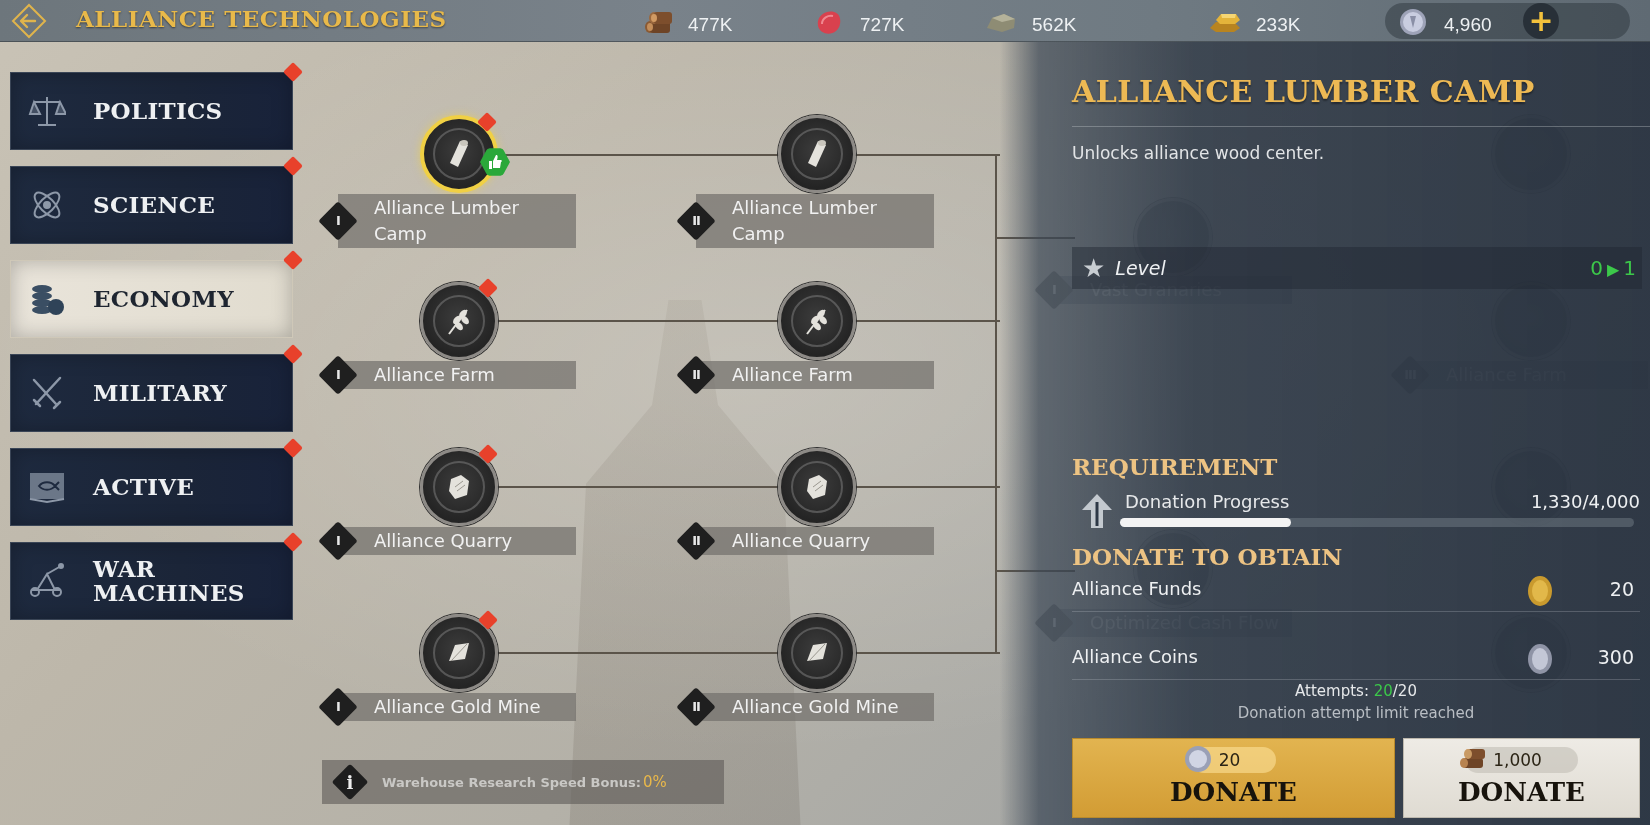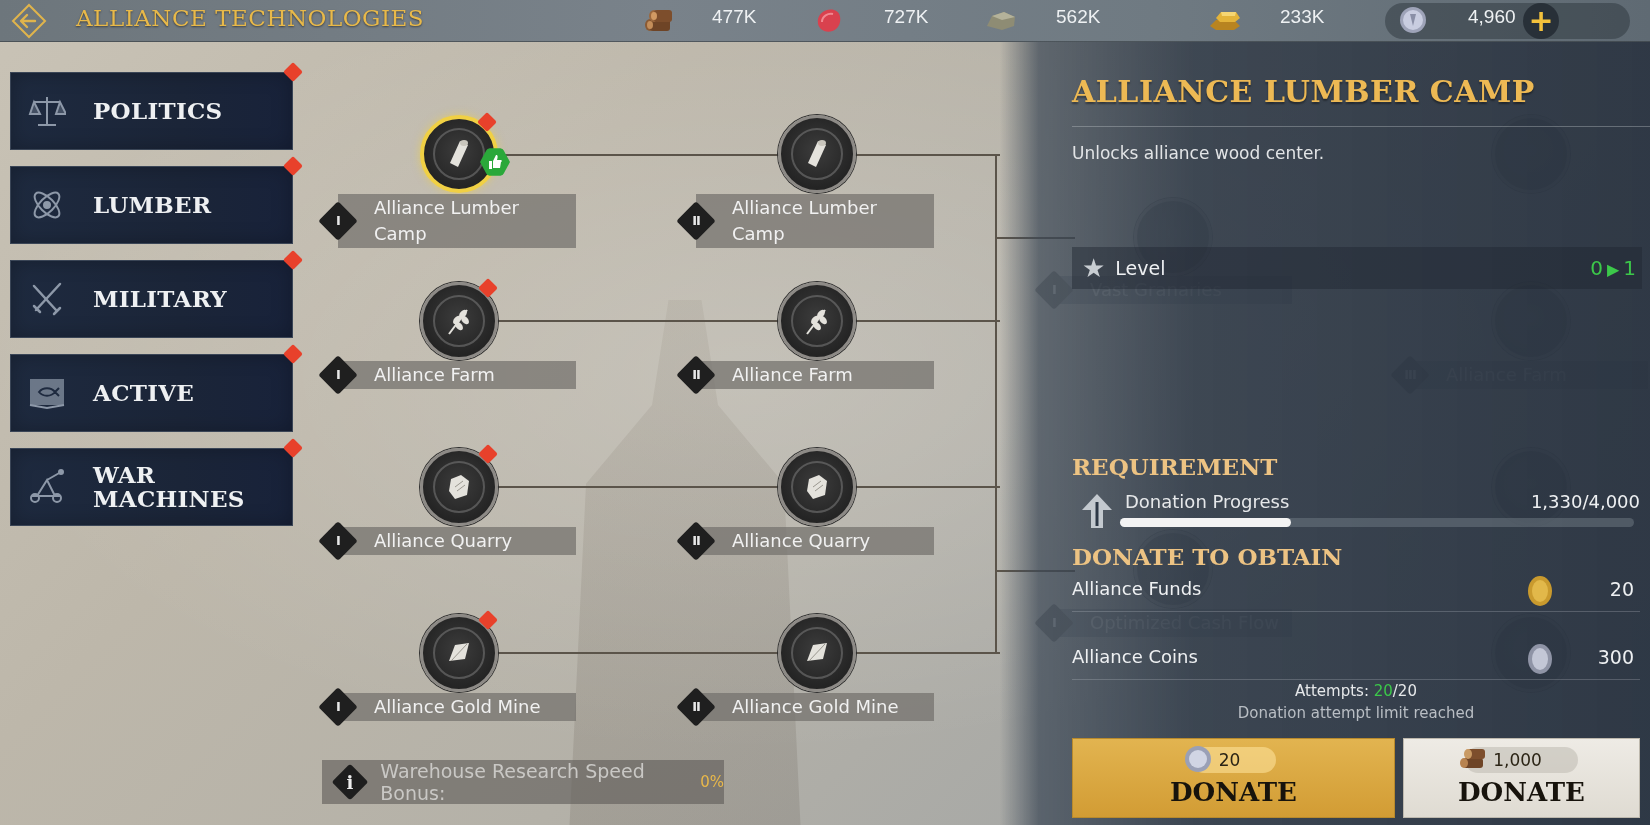--- a/index.html
+++ b/index.html
@@ -24,26 +24,26 @@
     background: linear-gradient(90deg, #6d767c 0%, #79828a 40%, #6f7a82 70%, #5f6a73 100%);
     border-bottom: 1px solid rgba(40,45,50,0.5);
   }
   .back-btn {
     position: absolute; left: 10px; top: 2px; width: 38px; height: 38px;
     display: flex; align-items: center; justify-content: center; cursor: pointer;
   }
   .back-btn svg { width: 36px; height: 36px; }
   .app-title {
     position: absolute; left: 76px; top: 5px;
-    font-family: "DejaVu Serif", serif; font-size: 23px; font-weight: normal;
+    font-family: "DejaVu Serif", serif; font-size: 23px; font-weight: bold;
     color: #e8b94a; letter-spacing: 0.5px;
     text-shadow: 0 1px 2px rgba(0,0,0,0.5);
   }
   .res {
-    position: absolute; top: 6px; height: 30px; display: flex; align-items: flex-start; gap: 24px;
+    position: absolute; top: 6px; height: 30px; display: flex; align-items: flex-end;
   }
   .res .ico { width: 34px; height: 28px; margin-right: 14px; }
   .res .val {
     font-family: "Liberation Sans", sans-serif; font-size: 19px; color: #eef1f3;
   }
   .premium-pill {
     position: absolute; left: 1385px; top: 3px; width: 245px; height: 36px;
     border-radius: 18px; background: rgba(40,48,56,0.45);
   }
   .plus-btn {
@@ -129,21 +129,21 @@
   }
   .warehouse .info .d {
     position: absolute; left: 3px; top: 3px; width: 26px; height: 26px;
     background: #1e1e1e; transform: rotate(45deg); border-radius: 3px;
   }
   .warehouse .info span {
     position: absolute; left: 0; top: 0; width: 32px; height: 32px;
     display: flex; align-items: center; justify-content: center;
     color: #eee; font-weight: bold; font-size: 18px; font-family: "DejaVu Serif", serif;
   }
-  .warehouse .wtext { font-size: 19px; color: #c9c8c5; }
+  .warehouse .wtext { font-size: 13px; color: #c9c8c5; font-weight: bold; }
   .warehouse .wval { font-size: 15px; color: #e9b84a; margin-left: 2px; }
 
   
   .ghost { opacity: 0.35; }
 
   
   .panel {
     position: absolute; left: 1000px; top: 42px; width: 650px; height: 783px;
     background: linear-gradient(90deg, rgba(80,92,104,0.0) 0%, rgba(60,72,86,0.72) 6%, rgba(45,56,70,0.88) 30%, rgba(38,48,62,0.93) 100%);
   }
@@ -152,21 +152,21 @@
     font-family: "DejaVu Serif", serif; font-weight: bold; color: #edb954;
     font-size: 30px; letter-spacing: 0.5px; text-shadow: 0 2px 2px rgba(0,0,0,0.4);
   }
   .p-title-rule { position: absolute; left: 1072px; top: 126px; width: 578px; height: 1px; background: rgba(200,205,210,0.35); }
   .p-desc { position: absolute; left: 1072px; top: 143px; font-size: 17px; color: #e2e4e6; }
   .level-row {
     position: absolute; left: 1072px; top: 247px; width: 570px; height: 42px;
     background: rgba(30,38,48,0.45); display: flex; align-items: center;
   }
   .level-row .star { margin-left: 10px; margin-right: 10px; color: #c8cdd2; font-size: 26px; line-height: 1; }
-  .level-row .lbl { font-size: 19px; color: #eef0f2; }
+  .level-row .lbl { font-size: 19px; color: #eef0f2; font-style: italic; }
   .level-row .lv { margin-left: auto; margin-right: 6px; font-size: 20px; color: #3cc84a; }
   .level-row .lv .arrow { color: #3cc84a; font-size: 16px; margin: 0 4px; }
 
   .sect-h {
     position: absolute; left: 1072px; font-family: "DejaVu Serif", serif;
     font-weight: bold; font-size: 23px; color: #edc383;
   }
   .prog-row { position: absolute; left: 1080px; top: 488px; width: 560px; height: 40px; }
   .prog-row .upicon { position: absolute; left: 0; top: 4px; width: 34px; height: 38px; }
   .prog-row .lbl { position: absolute; left: 45px; top: 3px; font-size: 18px; color: #e6e8ea; }
@@ -274,21 +274,34 @@
     <div class="dot"></div>
   </div>
   <div class="cat">
     <div class="cicon">
       <svg width="38" height="38" viewBox="0 0 38 38" fill="none" stroke="#8d98a8" stroke-width="2">
         <ellipse cx="19" cy="19" rx="16" ry="7" transform="rotate(45 19 19)"></ellipse>
         <ellipse cx="19" cy="19" rx="16" ry="7" transform="rotate(-45 19 19)"></ellipse>
         <circle cx="19" cy="19" r="3" fill="#8d98a8"></circle>
       </svg>
     </div>
-    <span class="clabel">LUMBER</span>
+    <span class="clabel">SCIENCE</span>
+    <div class="dot"></div>
+  </div>
+  <div class="cat active">
+    <div class="cicon">
+      <svg width="38" height="38" viewBox="0 0 38 38">
+        <ellipse cx="14" cy="9" rx="10" ry="4" fill="#3a4e63"></ellipse>
+        <ellipse cx="14" cy="16" rx="10" ry="4" fill="#3a4e63"></ellipse>
+        <ellipse cx="14" cy="23" rx="10" ry="4" fill="#3a4e63"></ellipse>
+        <ellipse cx="14" cy="30" rx="10" ry="4" fill="#3a4e63"></ellipse>
+        <circle cx="28" cy="27" r="8" fill="#2f4358"></circle>
+      </svg>
+    </div>
+    <span class="clabel">ECONOMY</span>
     <div class="dot"></div>
   </div>
   <div class="cat">
     <div class="cicon">
       <svg width="38" height="38" viewBox="0 0 38 38" fill="none" stroke="#8d98a8" stroke-width="2.5" stroke-linecap="round">
         <path d="M32 4 L8 30 M6 26 L12 32"></path>
           <path d="M6 6 L28 30 M26 34 L32 28"></path>
       </svg>
     </div>
     <span class="clabel">MILITARY</span>

